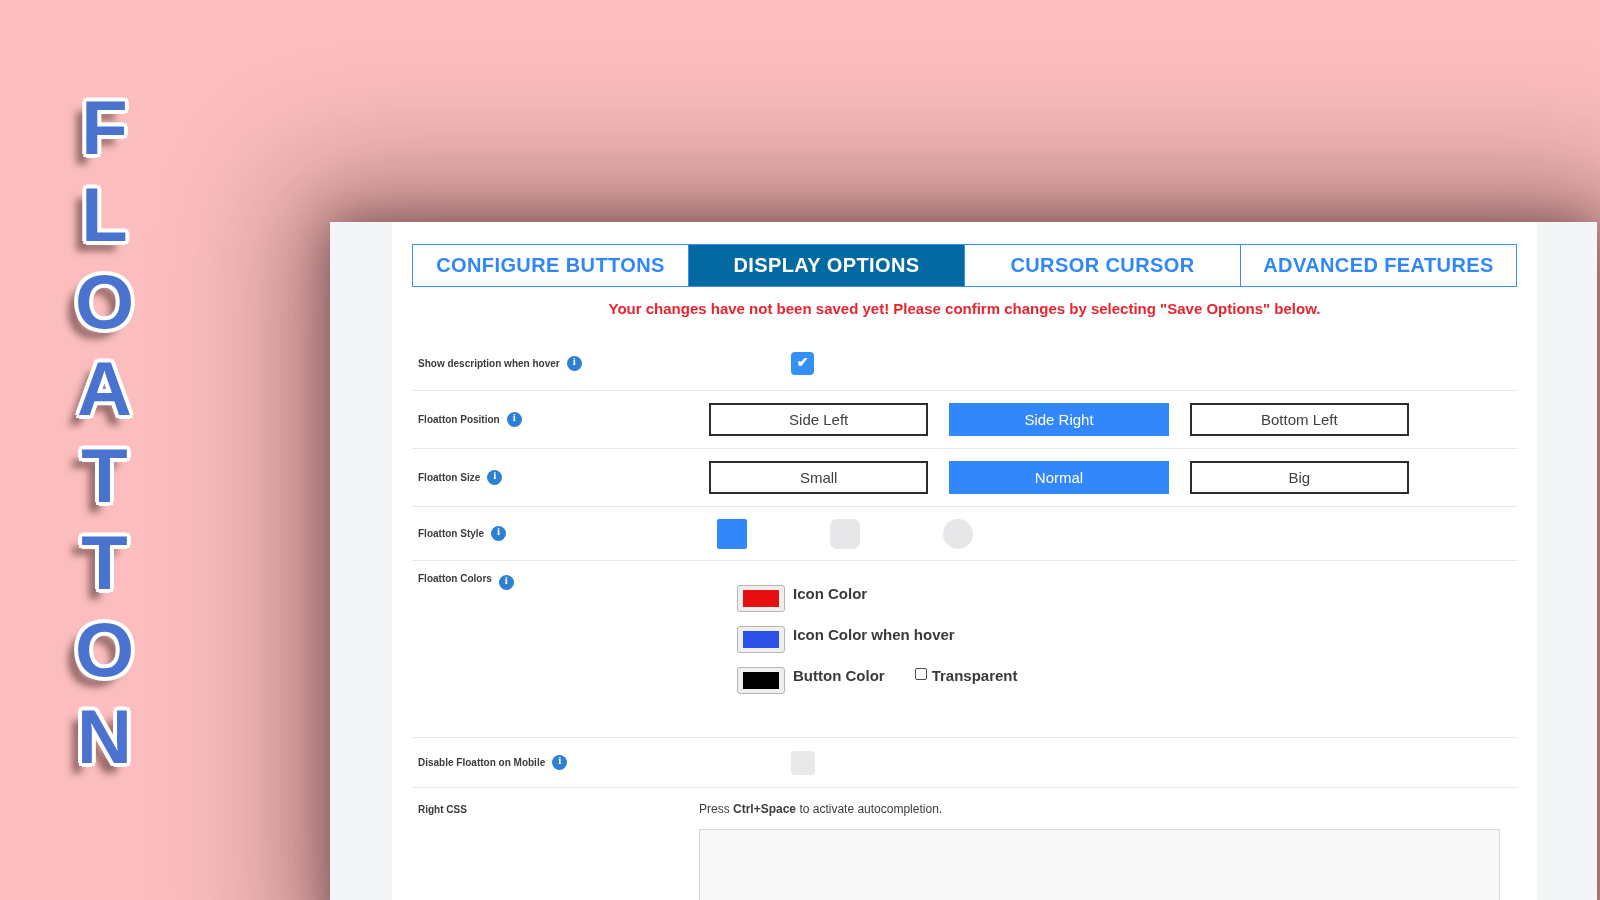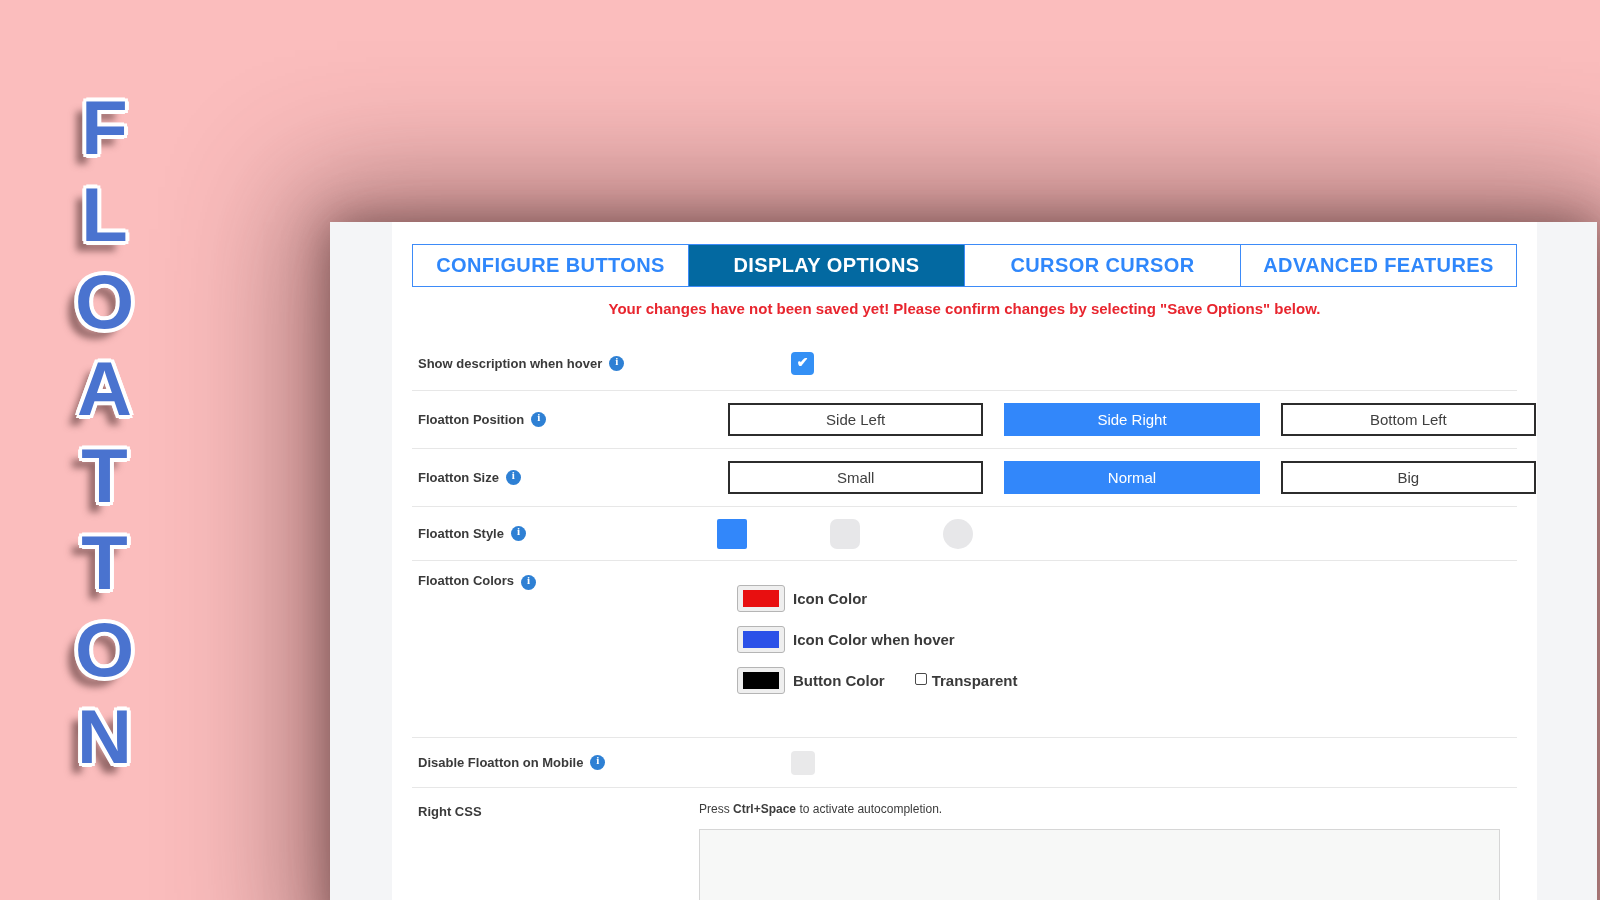--- a/index.html
+++ b/index.html
@@ -58,21 +58,21 @@
     font-size:15px; font-weight:bold; color:#e8252e;
   }
 
   
   .rows { margin-top:20px; }
   .row { display:flex; border-bottom:1px solid #e7e7e7; }
   .row.last { border-bottom:none; }
   .row-label {
     width:287px; padding-left:6px; flex:0 0 287px;
     display:flex; align-items:center; gap:7px;
-    font-size:13px; font-weight:bold; color:#3a3a3a;
+    font-size:10px; font-weight:bold; color:#3a3a3a;
   }
   .row-label.top { align-items:flex-start; }
   .row-content { flex:1; position:relative; }
 
   .info-icon {
     display:inline-block; width:15px; height:15px; border-radius:50%;
     background:#2e80d4; position:relative; flex:0 0 15px;
   }
   .info-icon::after {
     content:"i"; position:absolute; left:0; right:0; top:-1px;
@@ -93,38 +93,38 @@
     width:23px; height:23px; border-radius:4px; margin-left:92px;
     background:#e9e9ea; position:relative; cursor:pointer; display:block;
   }
   .checkbox.checked { background:#3490f5; }
   .checkbox.checked::after {
     content:"\2714"; position:absolute; left:0; right:0; top:2px;
     text-align:center; color:#fff; font-size:14px; font-weight:bold;
   }
 
   
-  .btn-group { display:flex; gap:21px; margin-left:29px; width:808px; }
+  .btn-group { display:flex; gap:21px; margin-left:10px; width:700px; }
   .opt-btn {
     flex:1; height:33px; display:flex; align-items:center; justify-content:center;
     background:#fff; border:2px solid #2c2c2c; color:#3f3f3f;
     font-size:15px; cursor:pointer;
   }
   .opt-btn.active { background:#3287fa; border-color:#3287fa; color:#fff; }
 
   
   .style-group { display:flex; gap:83px; margin-left:18px; align-items:center; }
   .style-swatch { width:30px; height:30px; cursor:pointer; background:#e7e7e9; }
   .style-swatch.square.selected { background:#3287fa; border-radius:2px; }
   .style-swatch.rounded { border-radius:7px; }
   .style-swatch.circle { border-radius:50%; }
 
   
   .colors-stack { padding-top:24px; }
-  .color-row { display:flex; align-items:center; margin-bottom:14px; height:27px;padding-left:38px; }
+  .color-row { display:flex; align-items:flex-start; margin-bottom:14px; height:27px;padding-left:38px; }
   .color-box {
     width:48px; height:27px; border:1px solid #b5b5b5; border-radius:3px;
     background:#efefef; padding:4px 5px; cursor:pointer; flex:0 0 48px;
   }
   .color-fill { display:block; width:100%; height:100%; }
   .color-label { margin-left:8px; font-size:15px; font-weight:bold; color:#3a3a3a; }
   .transparent-wrap { display:flex; align-items:flex-start; margin-left:30px; gap:5px; }
   .mini-checkbox {
     width:12px; height:12px; border:1px solid #4a4a4a; border-radius:2px;
     background:#fff; cursor:pointer; margin-top:1px; flex:0 0 12px;

